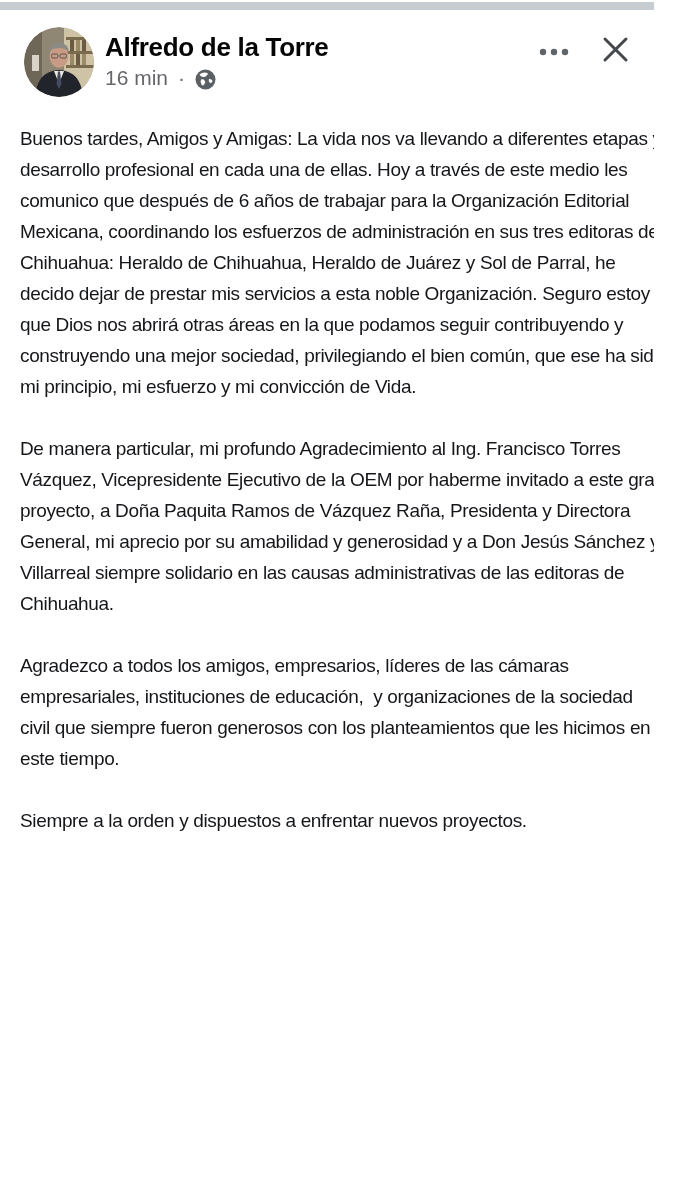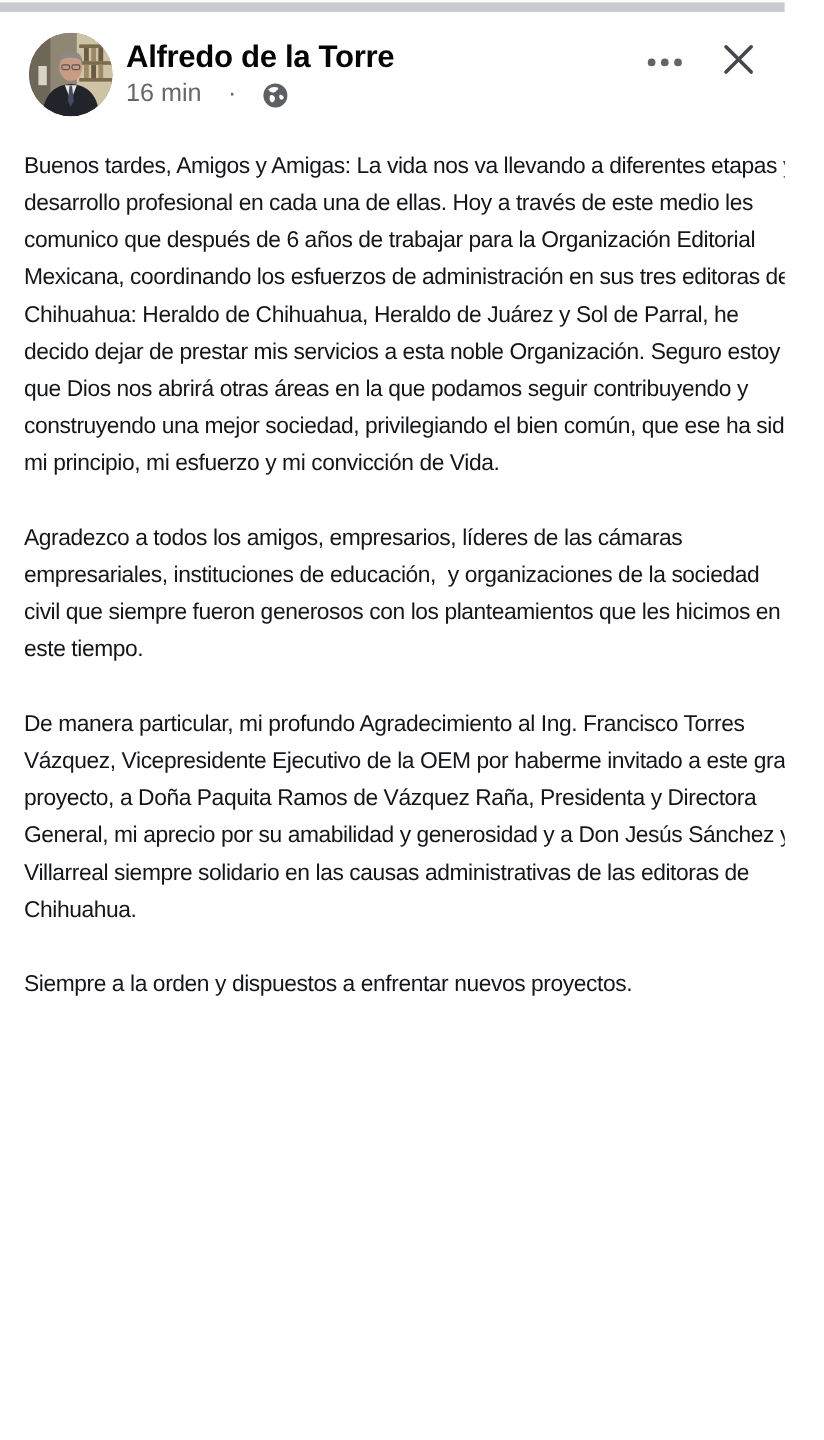--- a/index.html
+++ b/index.html
@@ -50,21 +50,21 @@
     font-weight: 700;
     color: #050505;
     line-height: 30px;
     letter-spacing: -0.3px;
     cursor: pointer;
   }
   .post-meta {
     margin-top: 4px;
     display: flex;
     align-items: center;
-    gap: 22px;
+    gap: 10px;
     font-size: 21px;
     color: #65676b;
     line-height: 24px;
     cursor: pointer;
   }
   .meta-dot { color: #65676b; }
   .globe-icon { display: inline-flex; margin-top: 2px; }
   .header-actions {
     display: flex;
     align-items: center;
@@ -170,18 +170,18 @@
             <path d="M4 4 L25 25 M25 4 L4 25" stroke="#43484d" stroke-width="3" stroke-linecap="round" fill="none"></path>
           </svg>
         </span>
       </button>
     </div>
 
   </header>
 
   <main class="post-body">
     <p>Buenos tardes, Amigos y Amigas: La vida nos va llevando a diferentes etapas y desarrollo profesional en cada una de ellas. Hoy a través de este medio les comunico que después de 6 años de trabajar para la Organización Editorial Mexicana, coordinando los esfuerzos de administración en sus tres editoras de Chihuahua: Heraldo de Chihuahua, Heraldo de Juárez y Sol de Parral, he decido dejar de prestar mis servicios a esta noble Organización. Seguro estoy que Dios nos abrirá otras áreas en la que podamos seguir contribuyendo y construyendo una mejor sociedad, privilegiando el bien común, que ese ha sido mi principio, mi esfuerzo y mi convicción de Vida.</p>
+    <p>De manera particular, mi profundo Agradecimiento al Ing. Francisco Torres Vázquez, Vicepresidente Ejecutivo de la OEM por haberme invitado a este gran proyecto, a Doña Paquita Ramos de Vázquez Raña, Presidenta y Directora General, mi aprecio por su amabilidad y generosidad y a Don Jesús Sánchez y Villarreal siempre solidario en las causas administrativas de las editoras de Chihuahua.</p>
     <p>Agradezco a todos los amigos, empresarios, líderes de las cámaras empresariales, instituciones de educación,  y organizaciones de la sociedad civil que siempre fueron generosos con los planteamientos que les hicimos en este tiempo.</p>
-    <p>De manera particular, mi profundo Agradecimiento al Ing. Francisco Torres Vázquez, Vicepresidente Ejecutivo de la OEM por haberme invitado a este gran proyecto, a Doña Paquita Ramos de Vázquez Raña, Presidenta y Directora General, mi aprecio por su amabilidad y generosidad y a Don Jesús Sánchez y Villarreal siempre solidario en las causas administrativas de las editoras de Chihuahua.</p>
     <p>Siempre a la orden y dispuestos a enfrentar nuevos proyectos.</p>
   </main>
 
 </div>
 
 </body></html>

